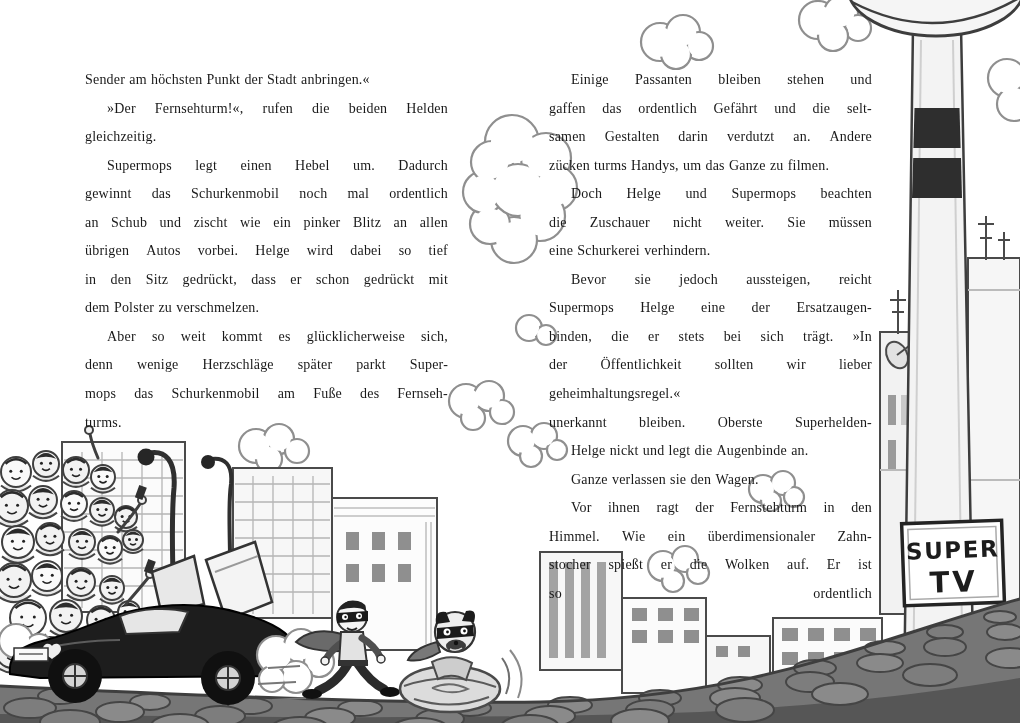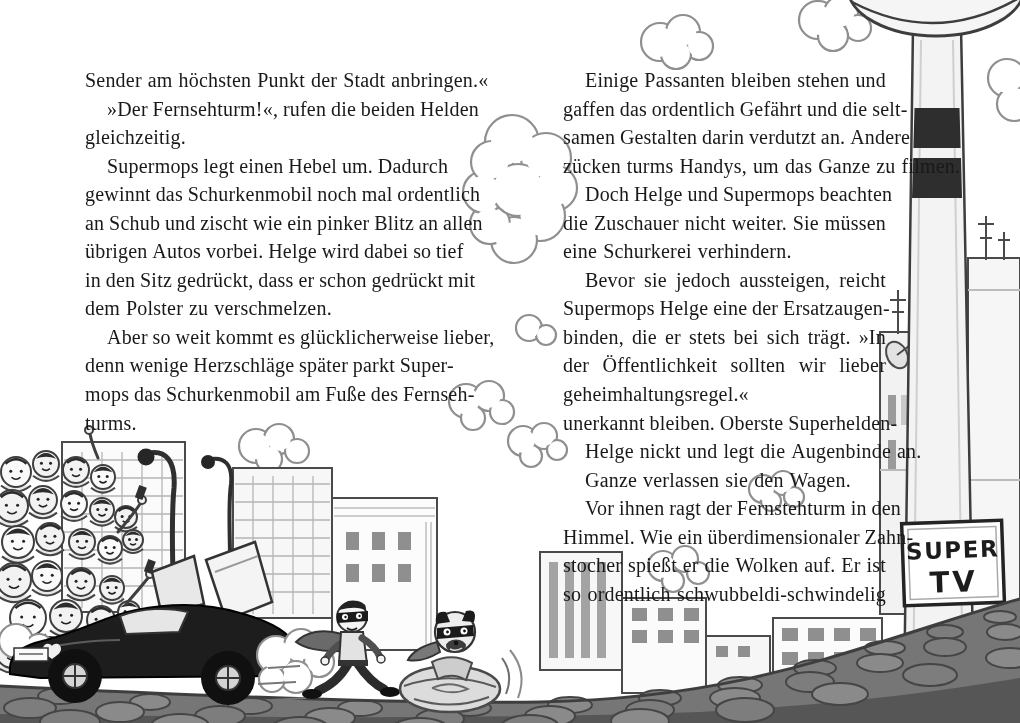--- a/index.html
+++ b/index.html
@@ -1,22 +1,22 @@
 <!DOCTYPE html>
 <html><head>
 <meta charset="utf-8">
 <style>
   *{box-sizing:border-box}
   html,body{margin:0;padding:0}
   body{width:1020px;height:723px;background:#fff;overflow:hidden}
   .page{position:relative;width:1020px;height:723px;background:#fff;font-family:"Liberation Serif",serif}
   #art{position:absolute;left:0;top:0;z-index:1}
-  .col{position:absolute;top:66px;z-index:2;color:#191919;font-size:20px;letter-spacing:0.2px}
+  .col{position:absolute;top:66px;z-index:2;color:#191919;font-size:14px;letter-spacing:0.2px}
   .col-left{left:85px;width:363px}
-  .col-right{left:563px;width:323px}
+  .col-right{left:549px;width:323px}
   .ln{display:flex;justify-content:space-between;column-gap:0.24em;height:28.55px;line-height:28.55px;white-space:pre}
   .ln.ind{padding-left:22px}
   .ln.end{justify-content:flex-start;column-gap:0.30em}
 </style>
 </head>
 <body>
 
 <div class="page">
 
   <svg id="art" width="1020" height="723" viewBox="0 0 1020 723">
@@ -505,21 +505,21 @@
   <div class="col col-left">
       <div class="ln end"><span>Sender</span><span>am</span><span>höchsten</span><span>Punkt</span><span>der</span><span>Stadt</span><span>anbringen.«</span></div>
       <div class="ln ind"><span>»Der</span><span>Fernsehturm!«,</span><span>rufen</span><span>die</span><span>beiden</span><span>Helden</span></div>
       <div class="ln end"><span>gleichzeitig.</span></div>
       <div class="ln ind"><span>Supermops</span><span>legt</span><span>einen</span><span>Hebel</span><span>um.</span><span>Dadurch</span></div>
       <div class="ln"><span>gewinnt</span><span>das</span><span>Schurkenmobil</span><span>noch</span><span>mal</span><span>ordentlich</span></div>
       <div class="ln"><span>an</span><span>Schub</span><span>und</span><span>zischt</span><span>wie</span><span>ein</span><span>pinker</span><span>Blitz</span><span>an</span><span>allen</span></div>
       <div class="ln"><span>übrigen</span><span>Autos</span><span>vorbei.</span><span>Helge</span><span>wird</span><span>dabei</span><span>so</span><span>tief</span></div>
       <div class="ln"><span>in</span><span>den</span><span>Sitz</span><span>gedrückt,</span><span>dass</span><span>er</span><span>schon</span><span>gedrückt</span><span>mit</span></div>
       <div class="ln end"><span>dem</span><span>Polster</span><span>zu</span><span>verschmelzen.</span></div>
-      <div class="ln ind"><span>Aber</span><span>so</span><span>weit</span><span>kommt</span><span>es</span><span>glücklicherweise</span><span>lieber,</span></div>
+      <div class="ln ind"><span>Aber</span><span>so</span><span>weit</span><span>kommt</span><span>es</span><span>glücklicherweise</span><span>sich,</span></div>
       <div class="ln"><span>denn</span><span>wenige</span><span>Herzschläge</span><span>später</span><span>parkt</span><span>Super-</span></div>
       <div class="ln"><span>mops</span><span>das</span><span>Schurkenmobil</span><span>am</span><span>Fuße</span><span>des</span><span>Fernseh-</span></div>
       <div class="ln end"><span>turms.</span></div>
     </div>
   <div class="col col-right">
       <div class="ln ind"><span>Einige</span><span>Passanten</span><span>bleiben</span><span>stehen</span><span>und</span></div>
       <div class="ln"><span>gaffen</span><span>das</span><span>ordentlich</span><span>Gefährt</span><span>und</span><span>die</span><span>selt-</span></div>
       <div class="ln"><span>samen</span><span>Gestalten</span><span>darin</span><span>verdutzt</span><span>an.</span><span>Andere</span></div>
       <div class="ln end"><span>zücken</span><span>turms</span><span>Handys,</span><span>um</span><span>das</span><span>Ganze</span><span>zu</span><span>filmen.</span></div>
       <div class="ln ind"><span>Doch</span><span>Helge</span><span>und</span><span>Supermops</span><span>beachten</span></div>
@@ -529,15 +529,15 @@
       <div class="ln"><span>Supermops</span><span>Helge</span><span>eine</span><span>der</span><span>Ersatzaugen-</span></div>
       <div class="ln"><span>binden,</span><span>die</span><span>er</span><span>stets</span><span>bei</span><span>sich</span><span>trägt.</span><span>»In</span></div>
       <div class="ln"><span>der</span><span>Öffentlichkeit</span><span>sollten</span><span>wir</span><span>lieber</span></div>
       <div class="ln end"><span>geheimhaltungsregel.«</span></div>
       <div class="ln"><span>unerkannt</span><span>bleiben.</span><span>Oberste</span><span>Superhelden-</span></div>
       <div class="ln ind end"><span>Helge</span><span>nickt</span><span>und</span><span>legt</span><span>die</span><span>Augenbinde</span><span>an.</span></div>
       <div class="ln ind end"><span>Ganze</span><span>verlassen</span><span>sie</span><span>den</span><span>Wagen.</span></div>
       <div class="ln ind"><span>Vor</span><span>ihnen</span><span>ragt</span><span>der</span><span>Fernstehturm</span><span>in</span><span>den</span></div>
       <div class="ln"><span>Himmel.</span><span>Wie</span><span>ein</span><span>überdimensionaler</span><span>Zahn-</span></div>
       <div class="ln"><span>stocher</span><span>spießt</span><span>er</span><span>die</span><span>Wolken</span><span>auf.</span><span>Er</span><span>ist</span></div>
-      <div class="ln"><span>so</span><span>ordentlich</span><span>schwubbeldi-schwindelig</span></div>
+      <div class="ln"><span>so</span><span>ordentlich</span></div>
     </div>
 </div>
 
 </body></html>

